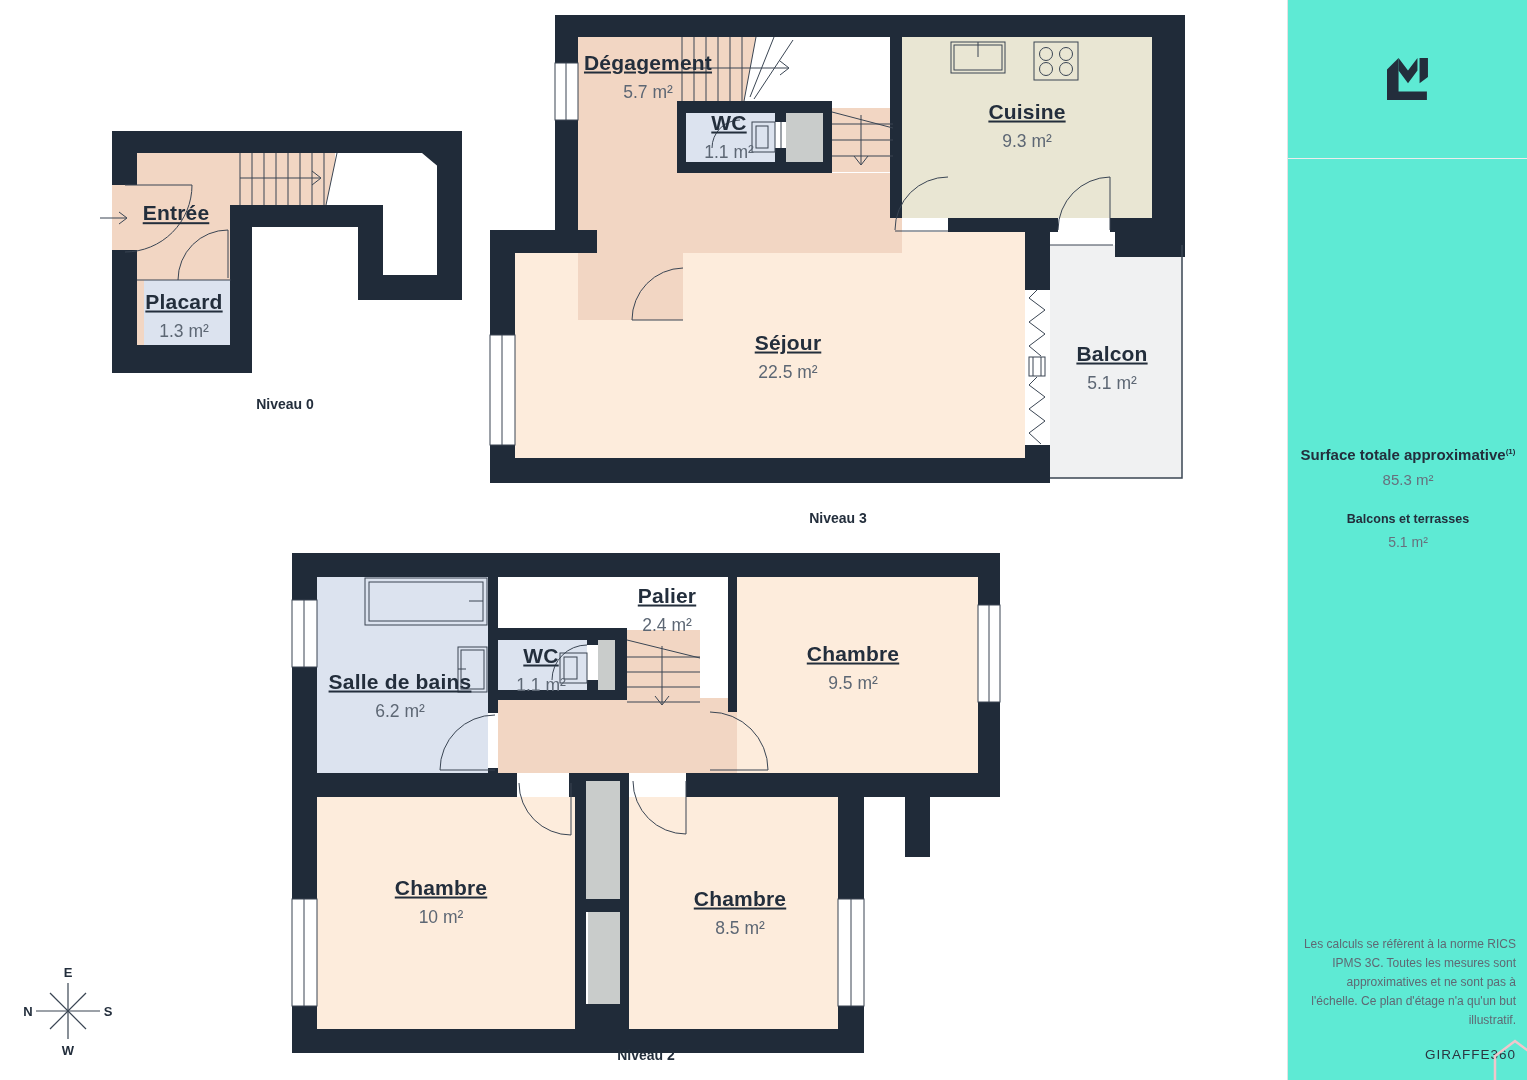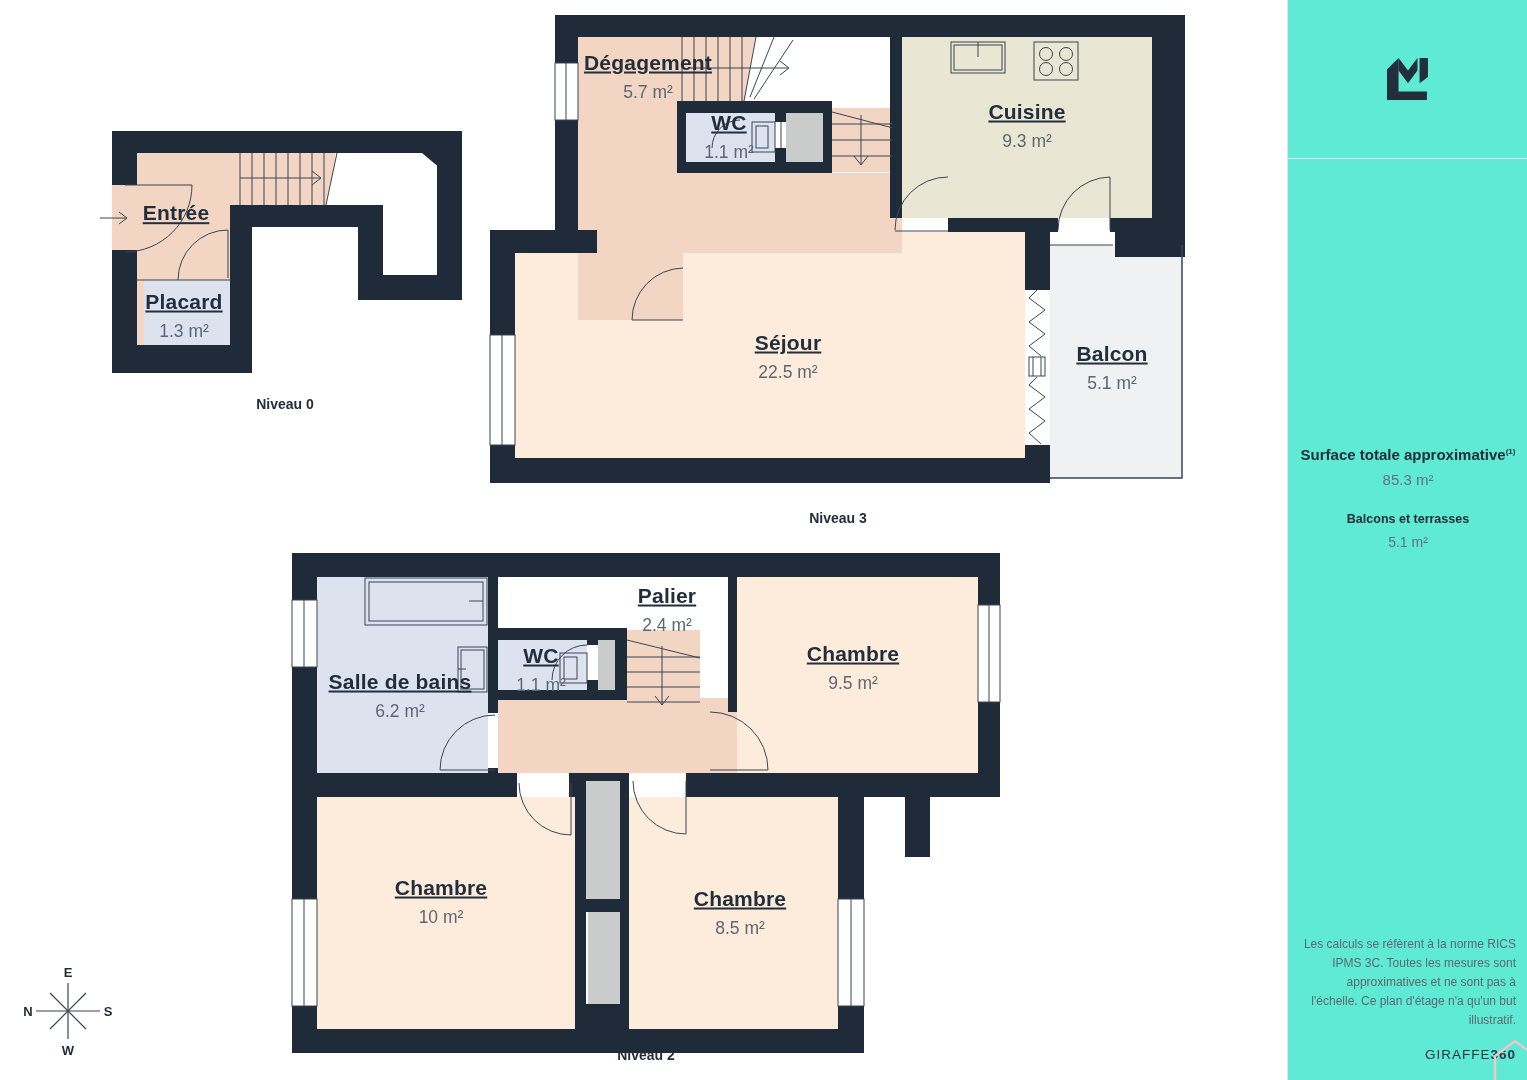--- a/index.html
+++ b/index.html
@@ -20,21 +20,21 @@
   .sb-title sup{font-size:8px;font-weight:700;}
   .sb-val{font-size:15px;color:#67707d;margin-top:8px;}
   .sb-sub{font-size:12.5px;font-weight:700;color:#232e3c;margin-top:24px;}
   .sb-val2{font-size:14px;color:#67707d;margin-top:8px;}
   .sb-note{position:absolute;top:857px;left:0;right:0;height:58px;border-top:1px solid #ececec;
            border-bottom:1px solid #ececec;display:flex;align-items:center;justify-content:center;
            font-size:12px;color:#5f6873;}
   .sb-legal{position:absolute;top:935px;left:12px;right:12px;text-align:right;
             font-size:12px;line-height:19px;color:#5f6873;}
   .sb-brand{margin-top:15px;font-size:13.5px;letter-spacing:1px;color:#2b3540;}
-  .sb-brand .b{font-weight:700;}
+  .sb-brand .b{font-weight:400;}
   
   .cp{position:absolute;transform:translate(-50%,-50%);font-weight:700;font-size:13px;color:#232e3c;z-index:5;}
 </style>
 </head>
 <body>
 
 <div id="stage">
 
   <svg style="left:100px;top:120px" width="380" height="290" viewBox="100 120 380 290">
 

